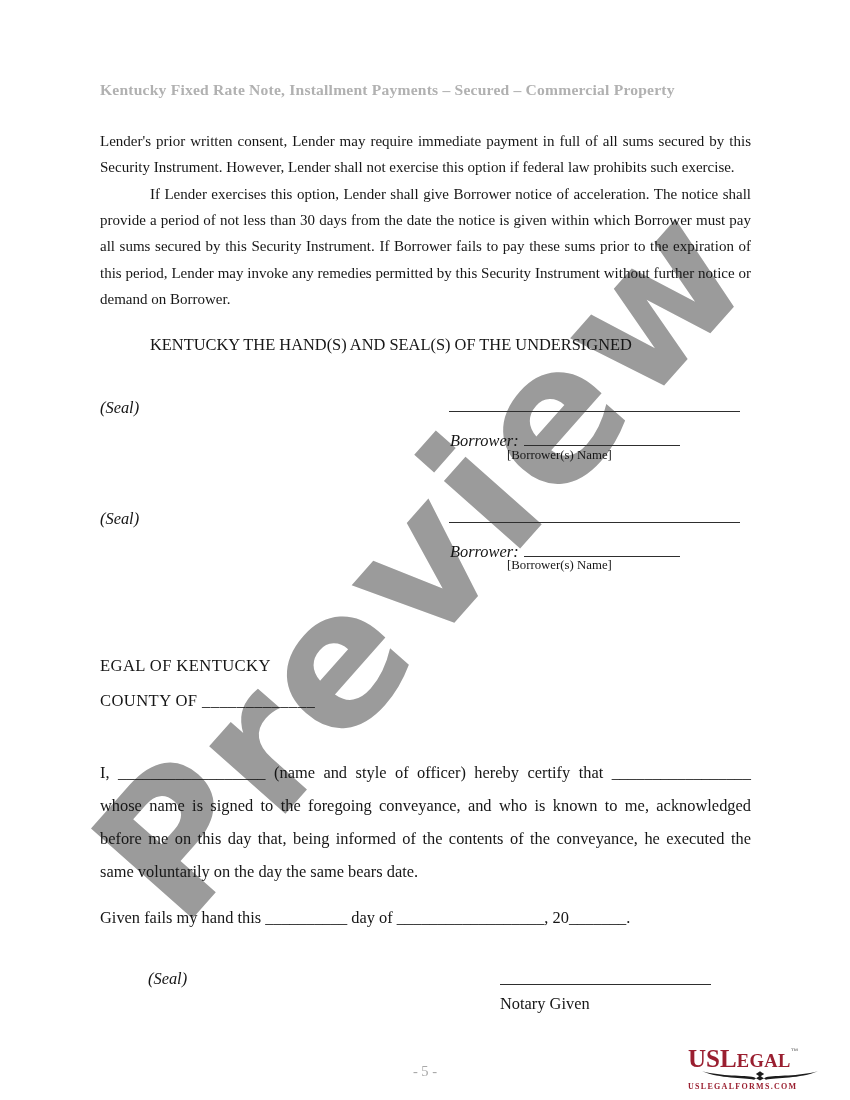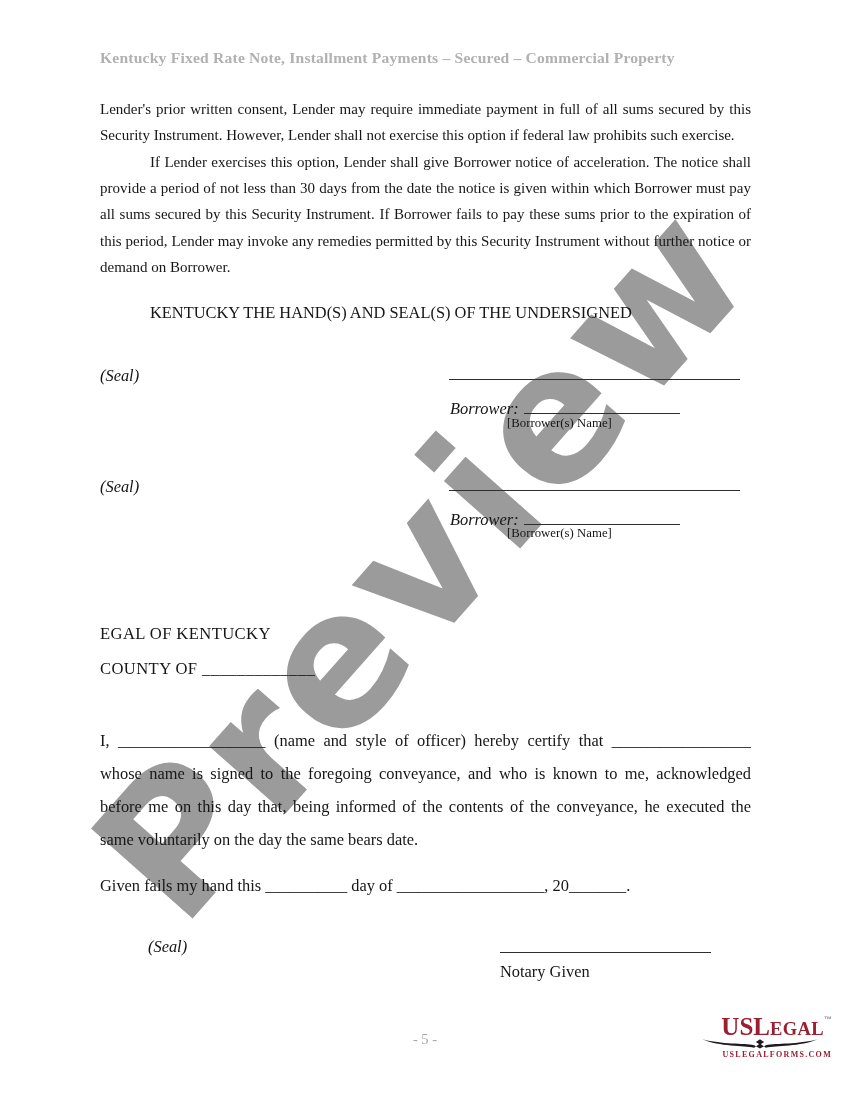--- a/index.html
+++ b/index.html
@@ -1,20 +1,20 @@
 <!DOCTYPE html>
 <html><head>
 <meta charset="utf-8">
 <style>
   html,body{margin:0;padding:0;background:#ffffff;}
   .page{
     position:relative;width:850px;height:1100px;background:#ffffff;
     overflow:hidden;font-family:"Liberation Serif", serif;color:#161616;
   }
-  .abs{position:absolute;}
+  .abs{position:absolute;margin-top:32px;}
   .layer{position:relative;z-index:1;}
   
   .watermark{
     position:absolute;left:422px;top:562px;z-index:0;
     transform:translate(-50%,-50%) rotate(-48.5deg);
     font-family:"DejaVu Sans", sans-serif;font-weight:bold;
     font-size:186px;letter-spacing:5px;color:#9b9b9b;white-space:nowrap;
     user-select:none;
   }
   
@@ -39,21 +39,21 @@
   .name-hint-2{left:507px;top:526px;font-size:12.8px;}
   
   .state-heading{left:100px;top:624px;font-size:16.6px;letter-spacing:0.4px;}
   .county-line{left:100px;top:659px;font-size:16.6px;letter-spacing:0.4px;text-align:right;}
   .notary-para{left:100px;top:724px;width:651px;font-size:16.4px;line-height:33px;text-align:justify;}
   .given-line{left:100px;top:876px;font-size:16.4px;}
   .seal-3{left:148px;top:937px;}
   .notary-sig-line{left:500px;top:938px;width:211px;border-bottom:1.3px solid #2e2e2e;height:14px;}
   .notary-public{left:500px;top:962px;font-size:16.4px;}
   
-  .logo{left:688px;top:1014px;width:144px;text-align:right;line-height:1;}
+  .logo{left:688px;top:1014px;width:144px;text-align:left;line-height:1;}
   .logo-brand{font-family:"Liberation Serif", serif;font-weight:bold;white-space:nowrap;}
   .logo-brand .big{font-size:25px;}
   .logo-brand .small{font-size:18.5px;letter-spacing:0.4px;}
   .logo-tm{font-size:8px;color:#8a8a8a;vertical-align:13px;font-family:"Liberation Sans",sans-serif;}
   .logo-eagle{display:block;margin:0 auto;margin-top:-1px;}
   .logo-site{font-family:Liberation Serif, serif;font-size:8px;font-weight:bold;letter-spacing:1.3px;margin-top:2px;}
 </style>
 </head>
 <body>
 

